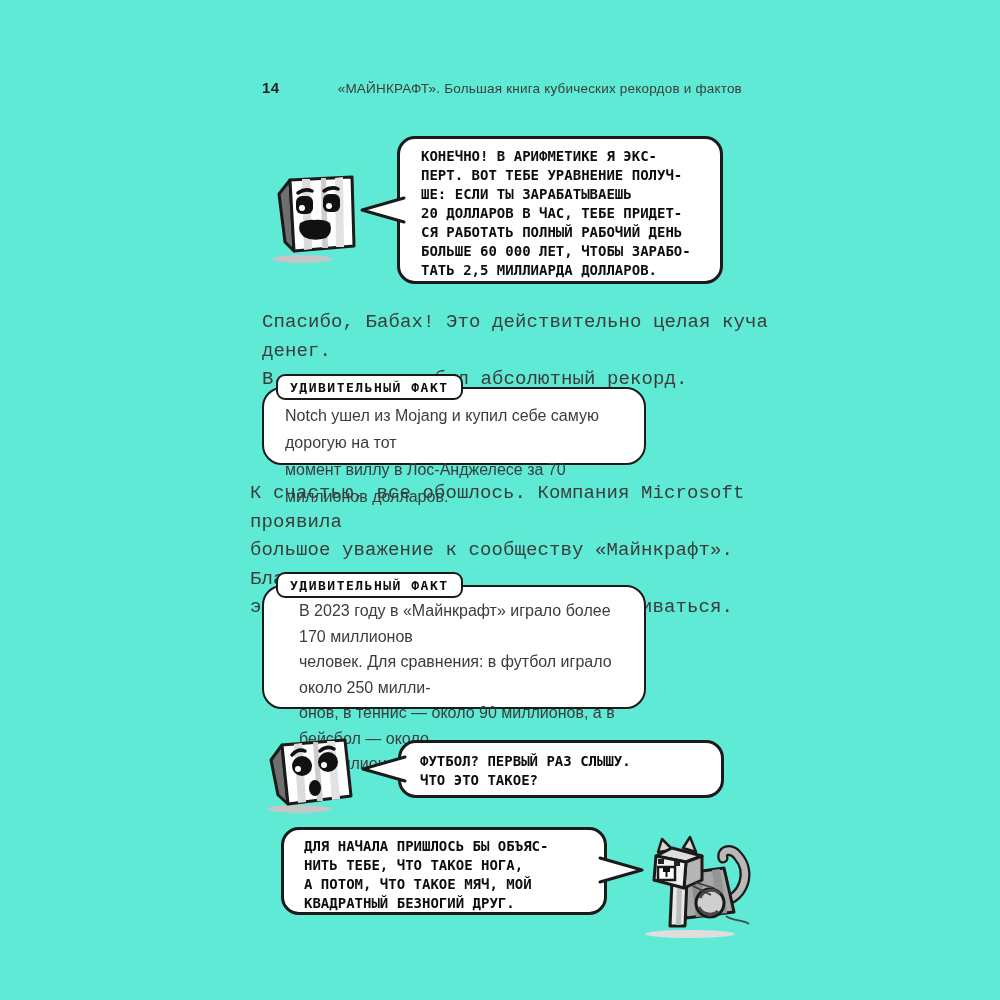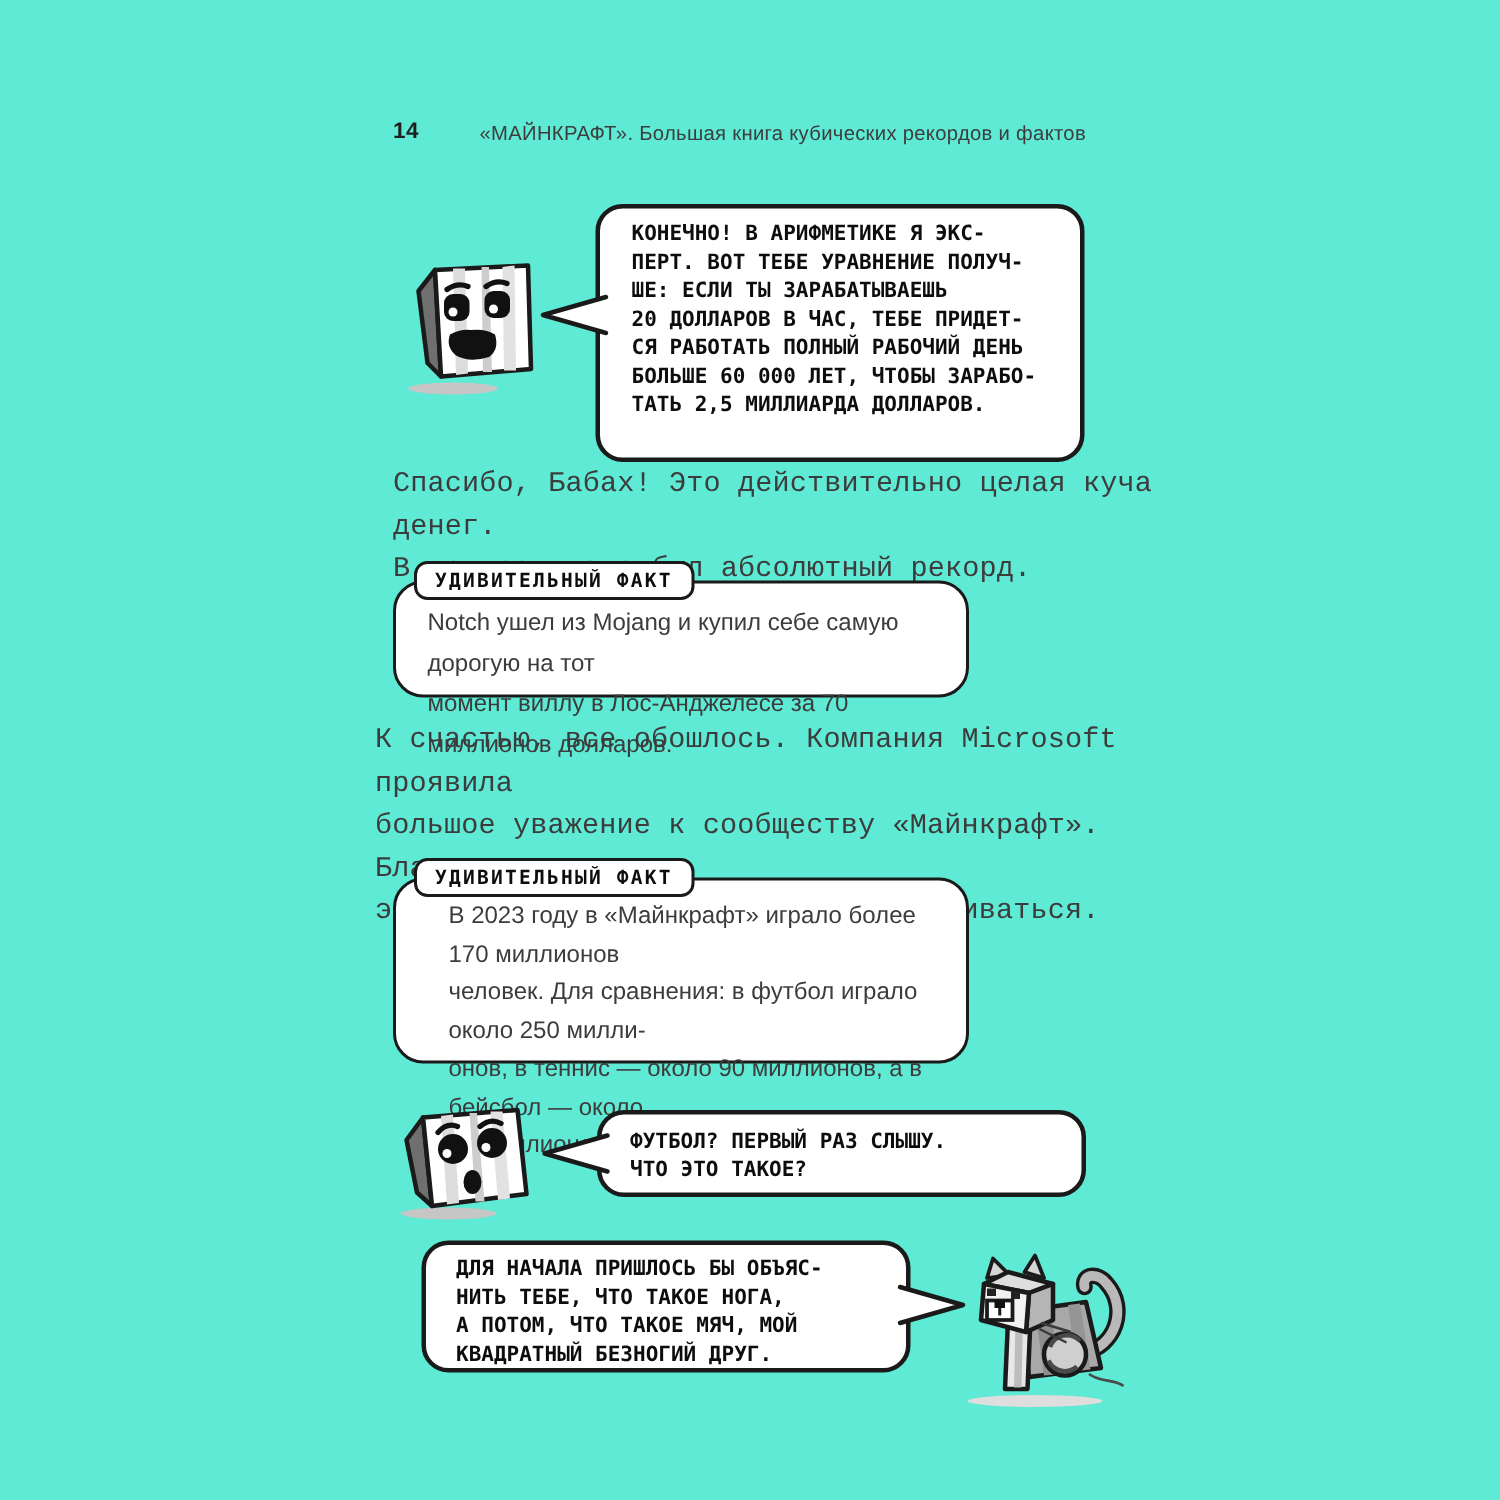--- a/index.html
+++ b/index.html
@@ -7,32 +7,32 @@
     position:relative;width:1000px;height:1000px;background:#5eead4;
     font-family:"Liberation Sans",sans-serif;overflow:hidden;
   }
   .abs{position:absolute;}
   
   .pagenum{
     left:262px;top:79px;font-size:15px;font-weight:bold;color:#1f1f1f;
     letter-spacing:.3px;
   }
   .runtitle{
-    right:276px;top:81px;font-size:13.5px;color:#3d3d3d;letter-spacing:.2px;
+    right:258px;top:81px;font-size:13.5px;color:#3d3d3d;letter-spacing:.2px;
   }
   
   .bubble{
     position:absolute;background:#fff;border:3px solid #1a1a1a;border-radius:18px;
     box-sizing:border-box;
   }
   .bubble-text{
     font-family:"DejaVu Sans Mono",monospace;font-weight:bold;color:#0d0d0d;
     font-size:14px;line-height:19px;white-space:pre-line;letter-spacing:0px;
   }
-  .bubble1{left:397px;top:136px;width:326px;height:172px;}
+  .bubble1{left:397px;top:136px;width:326px;height:148px;}
   .bubble1 .bubble-text{padding:8px 10px 8px 21px;}
   .bubble2{left:398px;top:740px;width:326px;height:58px;}
   .bubble2 .bubble-text{padding:9px 10px 8px 19px;}
   .bubble3{left:281px;top:827px;width:326px;height:88px;}
   .bubble3 .bubble-text{padding:7px 10px 7px 20px;}
   .tail{position:absolute;width:46px;height:28px;overflow:visible;}
   .tail-left{left:-41px;}
   .tail-right{right:-41px;}
   .tail1{top:57px;}
   .tail2{top:12px;}

